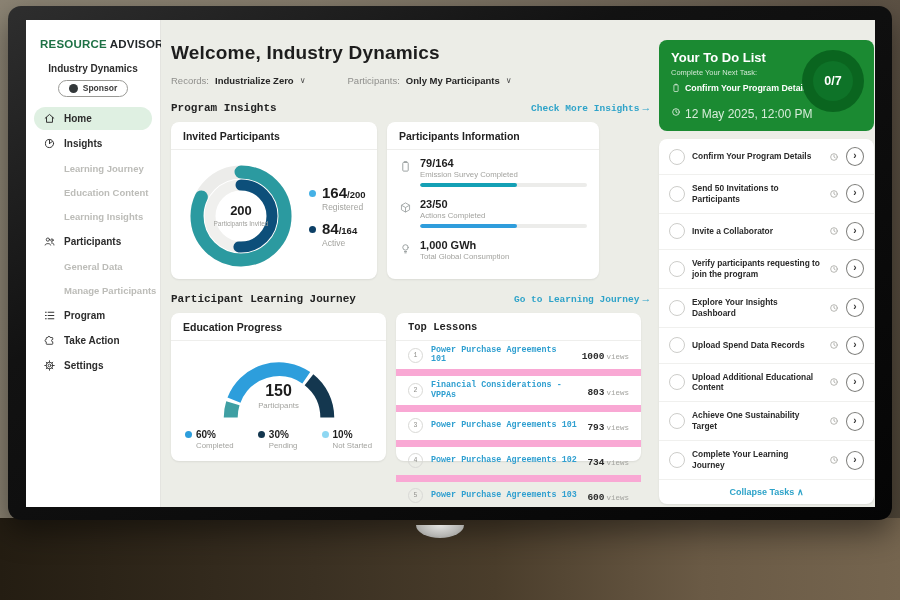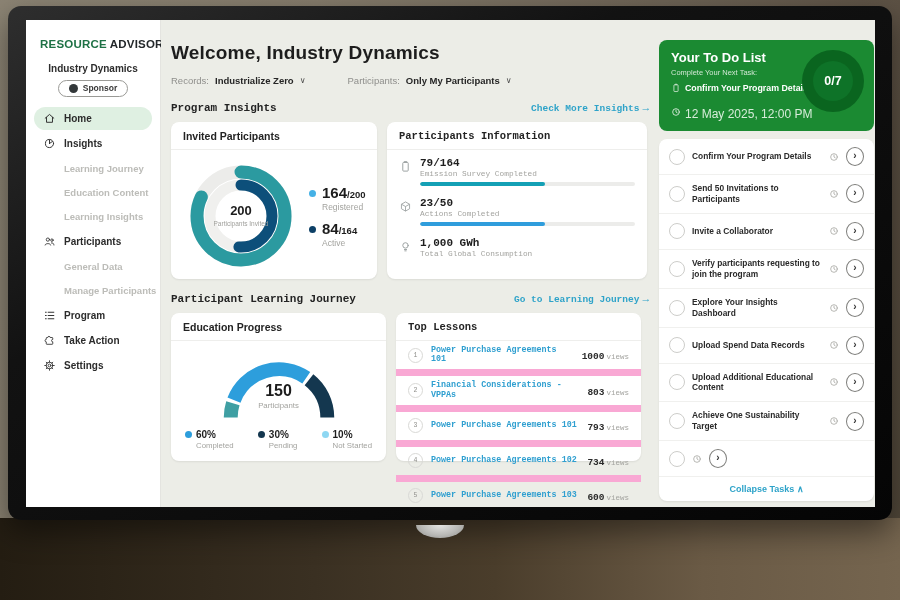--- a/index.html
+++ b/index.html
@@ -56,21 +56,21 @@
   .donut-center{position:absolute;inset:0;display:flex;flex-direction:column;align-items:center;justify-content:center;text-align:center;}
   .donut-center .dc-val{font-size:13px;font-weight:800;color:#1c1c1c;}
   .donut-center .dc-lab{font-size:6.5px;color:#a0a09c;width:56px;line-height:1.25;margin-top:2px;}
   .legend-col{margin-left:8px;}
   .leg{display:flex;gap:6px;margin:9px 0;}
   .leg .dot{width:7px;height:7px;border-radius:50%;margin-top:5px;flex:0 0 auto;}
   .leg .lv{font-size:15px;font-weight:800;color:#1c1c1c;line-height:1;}
   .leg .lv .of{font-size:9.5px;}
   .leg .ll{font-size:8.5px;color:#a3a39f;margin-top:2px;}
   
-  .card-info{width:260px;height:157px;font-family:Liberation Mono, monospace;}
+  .card-info{width:212px;height:157px;}
   .stat{display:flex;gap:8px;padding:7px 12px 4px;}
   .stat .ic{color:#9aa0a0;margin-top:3px;}
   .stat-body{flex:1;}
   .stat .sv{font-size:11px;font-weight:800;color:#1e1e1e;line-height:1.1;}
   .stat .sl{font-size:7.8px;color:#a3a39f;margin-top:1px;}
   .bar{height:4px;border-radius:2px;background:#ececea;margin-top:4px;overflow:hidden;}
   .bar-fill{height:4px;border-radius:2px;}
   
   .card-gauge{width:215px;height:148px;}
   .gauge-wrap{position:relative;width:150px;height:78px;margin:6px auto 0;}
@@ -496,20 +496,21 @@
                 <div class="todo-item">
                   <span class="chk"></span>
                   <div class="t-label">Achieve One Sustainability Target</div>
                   <svg class="ic t-clock">
                     <use href="#ic-clock"></use>
                   </svg>
                   <span class="chev">›</span>
                 </div>
                 <div class="todo-item">
                   <span class="chk"></span>
+                  <div class="t-label">Complete Your Learning Journey</div>
                   <svg class="ic t-clock">
                     <use href="#ic-clock"></use>
                   </svg>
                   <span class="chev">›</span>
                 </div>
               </div>
             <div class="collapse"><span>Collapse Tasks</span> <span>∧</span></div>
           </div>
 
           <div class="news-card">

